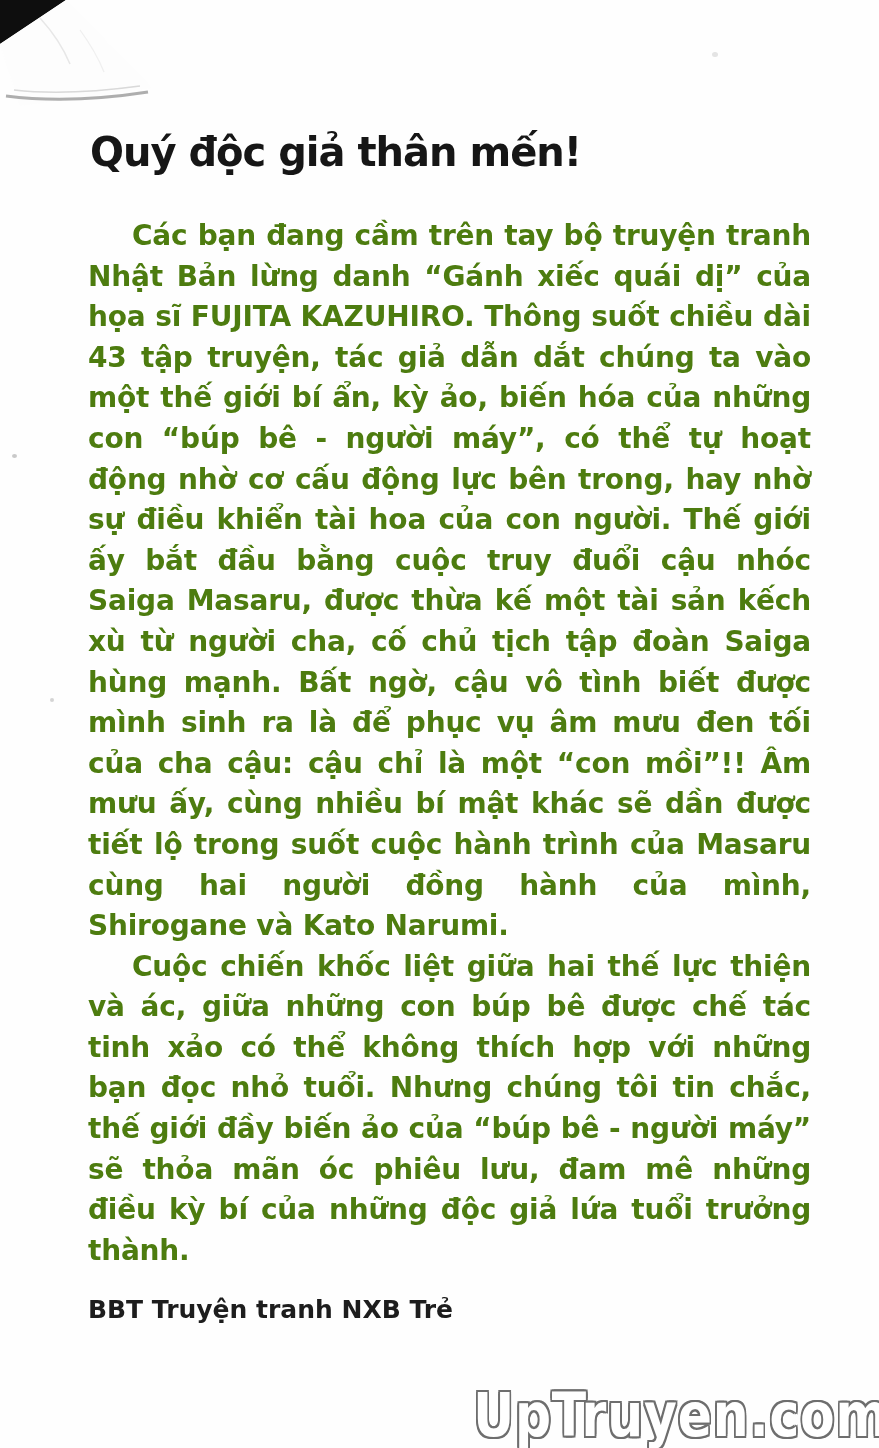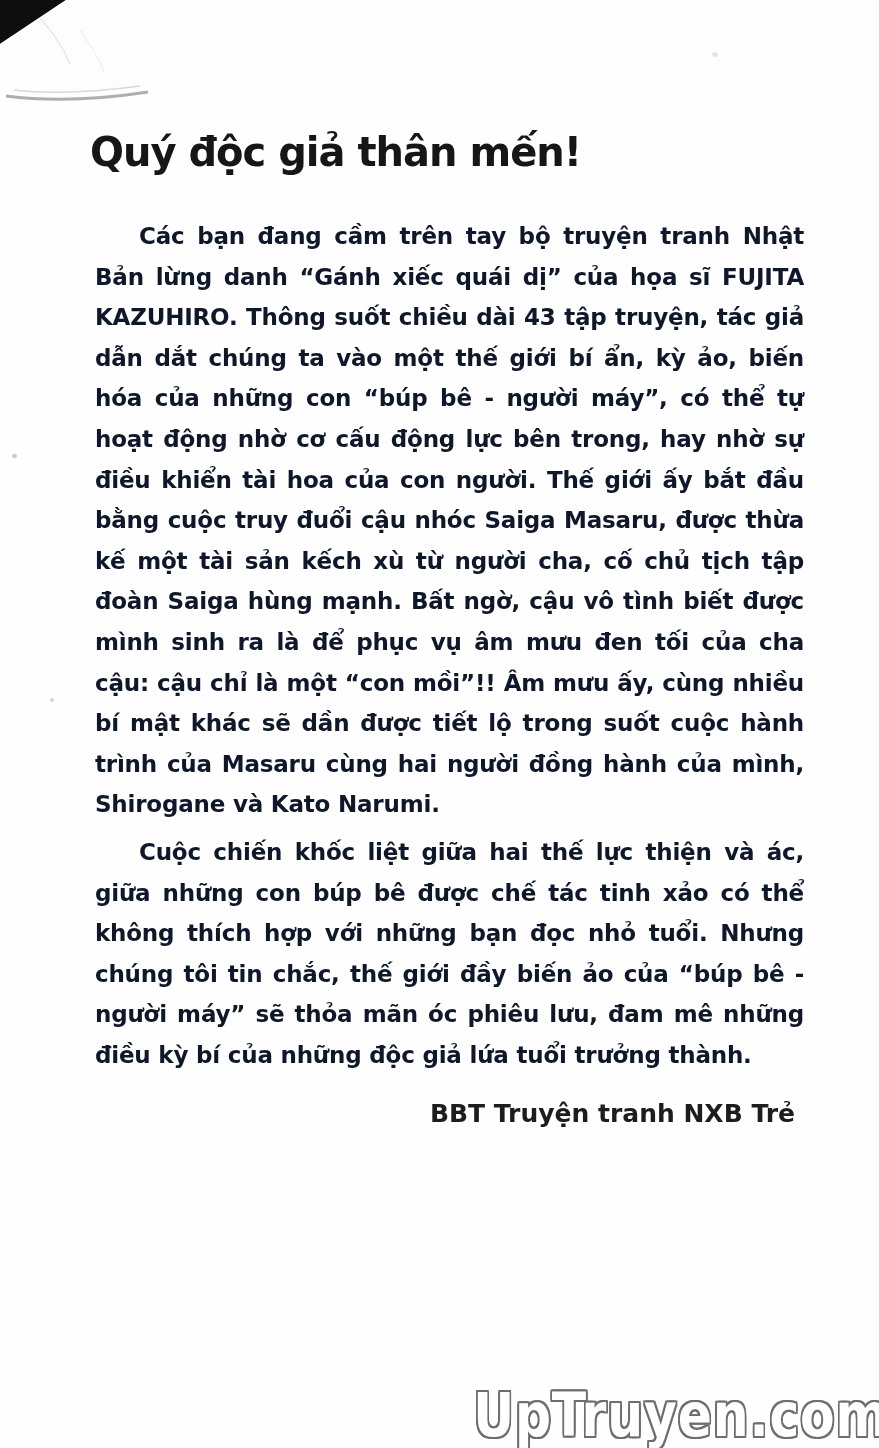--- a/index.html
+++ b/index.html
@@ -30,32 +30,32 @@
   }
   h1.page-title {
     font-size: 40px;
     line-height: 48px;
     font-weight: 700;
     letter-spacing: -1px;
     margin: 0 0 40px 2px;
     color: #161616;
   }
   .body-text p {
-    margin: 7px;
-    font-size: 23px;
+    margin: 0;
+    font-size: 28px;
     font-weight: 700;
     line-height: 40.6px;
     text-align: justify;
     text-indent: 44px;
-    color: #0f172a;
+    color: #4d7c0f;
     letter-spacing: -0.2px;
   }
   .signature {
     margin-top: 24px;
-    text-align: right;
+    text-align: left;
     padding-right: 16px;
     font-size: 25px;
     font-weight: 700;
     color: #1d1d1d;
   }
   .watermark {
     position: absolute;
     right: -10px; bottom: -2px;
     font-size: 60px;
     font-weight: 700;

